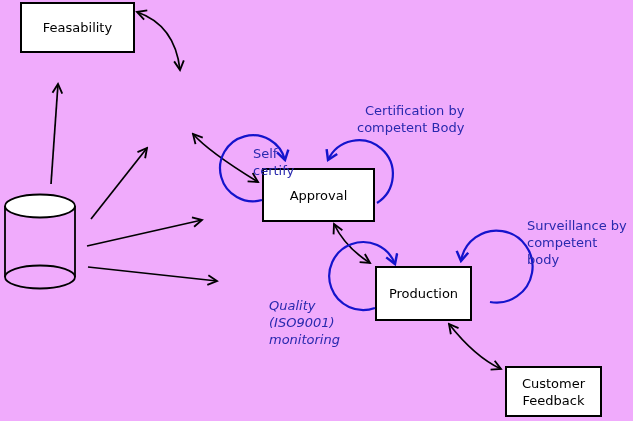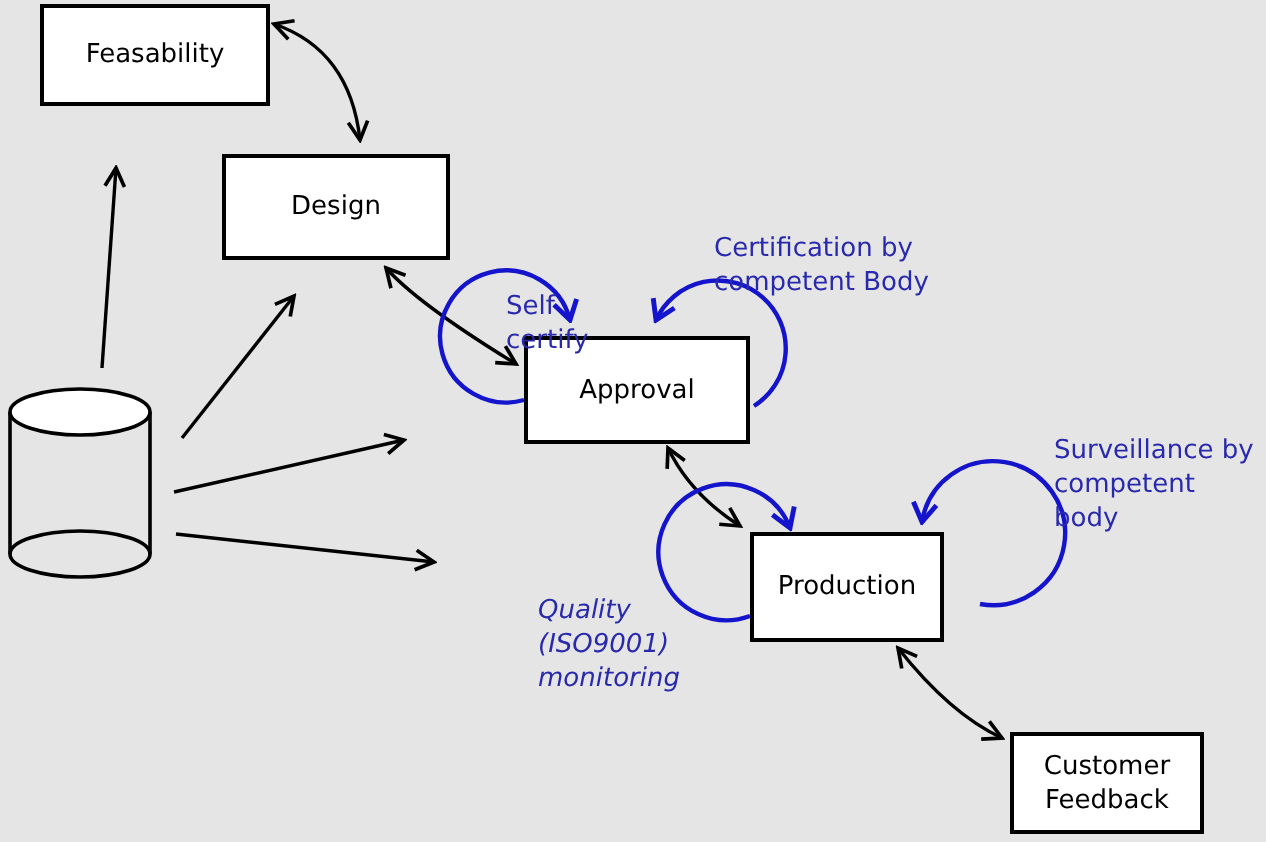--- a/index.html
+++ b/index.html
@@ -1,20 +1,20 @@
 <!DOCTYPE html>
 <html><head>
 <meta charset="utf-8">
 <style>
   html, body { margin: 0; padding: 0; background: #fff; }
   .stage {
     position: relative;
     width: 633px;
     height: 421px;
-    background: #e5e5e5;
+    background: #f0abfc;
     font-family: "DejaVu Sans", "Liberation Sans", sans-serif;
     overflow: hidden;
   }
   .node {
     position: absolute;
     box-sizing: border-box;
     border: 2px solid #000000;
     background: #ffffff;
     display: flex;
     align-items: center;
@@ -39,35 +39,32 @@
   }
   .note {
     position: absolute;
     font-size: 13px;
     line-height: 17px;
     white-space: pre-line;
     color: #2929ae;
     z-index: 3;
   }
   .note-self-certify  { left: 253px; top: 102px; margin-top: 43px; }
-  .note-certification { left: 357px; top: 116px; }
+  .note-certification { left: 357px; top: 102px; text-align: right; }
   .note-surveillance  { left: 527px; top: 217px; }
   .note-quality       { left: 269px; top: 297px; font-style: italic; }
   .note-standards     { left: 2px;   top: 293px; color: #000000; }
 </style>
 </head>
 <body>
 
 <div class="stage">
 
   <div class="node node-feasability">
     <span>Feasability</span>
-  </div>
-  <div class="node node-design">
-    <span>Design</span>
   </div>
   <div class="node node-approval">
     <span>Approval</span>
   </div>
   <div class="node node-production">
     <span>Production</span>
   </div>
   <div class="node node-customer-feedback">
     <span>Customer
 Feedback</span>

